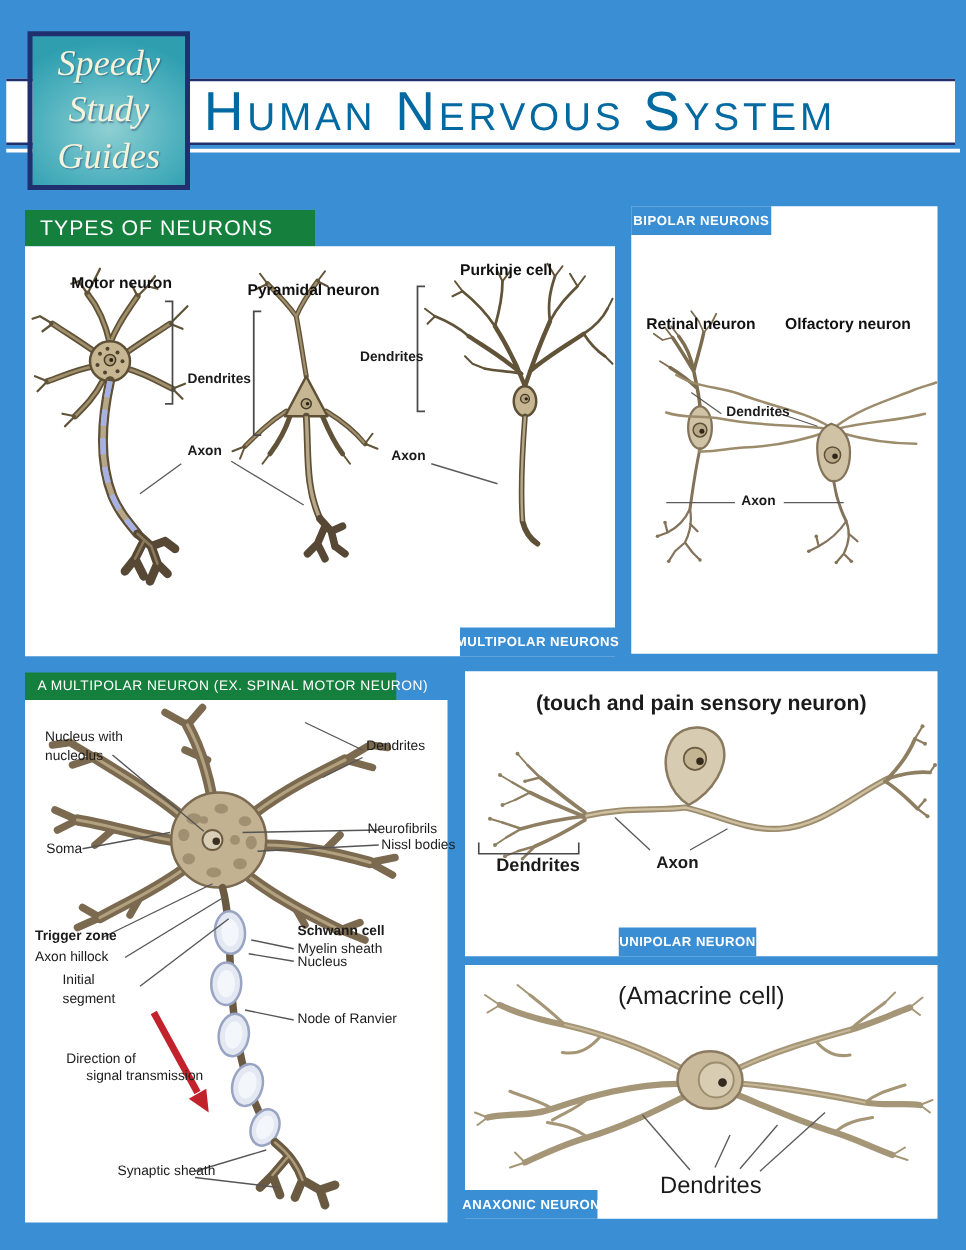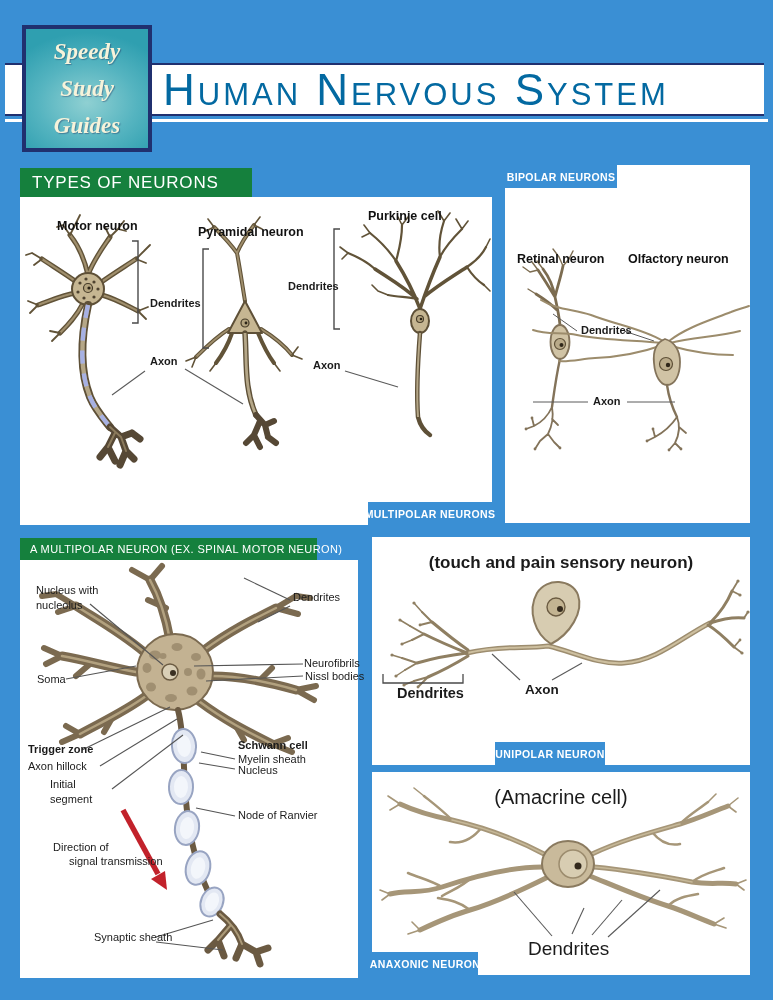--- a/index.html
+++ b/index.html
@@ -34,22 +34,22 @@
     letter-spacing:3px;padding-left:158px;white-space:nowrap;line-height:44px;
   }
   .logo{
     position:absolute;left:22px;top:25px;width:122px;height:119px;
     border:4px solid #20306f;
     background:radial-gradient(ellipse 90px 70px at 50% 62%, #8fd0d2 0%, #55b4c0 55%, #2f9fb0 100%);
     display:flex;flex-direction:column;align-items:center;justify-content:center;
     z-index:3;
   }
   .logo-line{
-    font-family:"Liberation Serif",serif;font-style:italic;font-weight:700;
-    font-size:23px;line-height:37px;color:#f7f3da;
+    font-family:"Liberation Serif",serif;font-style:italic;font-weight:400;
+    font-size:29px;line-height:37px;color:#f7f3da;
     text-shadow:1px 1px 1px rgba(30,40,90,.4);
   }
 </style>
 </head>
 <body>
 
 <div class="page">
 
   <div class="titlebar">
     <div class="maintitle">Human Nervous System</div>
@@ -239,21 +239,21 @@
         <path d="M215,209 L179,203"></path>
         <path d="M215,256 L176,248"></path>
         <path d="M136,377 L193,360"></path>
         <path d="M136,382 L203,390"></path>
       </g>
     </svg>
     <div class="lbl" style="left:16px;top:24px;">Nucleus with</div>
     <div class="lbl" style="left:16px;top:39px;">nucleolus</div>
     <div class="lbl" style="left:273px;top:31px;">Dendrites</div>
     <div class="lbl" style="left:17px;top:113px;">Soma</div>
-    <div class="lbl" style="left:284px;top:97px;">Neurofibrils</div>
+    <div class="lbl" style="left:274px;top:97px;">Neurofibrils</div>
     <div class="lbl" style="left:285px;top:110px;">Nissl bodies</div>
     <div class="lbl w700" style="left:8px;top:183px;">Trigger zone</div>
     <div class="lbl" style="left:8px;top:200px;">Axon hillock</div>
     <div class="lbl" style="left:30px;top:218px;">Initial</div>
     <div class="lbl" style="left:30px;top:233px;">segment</div>
     <div class="lbl w700" style="left:218px;top:179px;">Schwann cell</div>
     <div class="lbl" style="left:218px;top:193px;">Myelin sheath</div>
     <div class="lbl" style="left:218px;top:204px;">Nucleus</div>
     <div class="lbl" style="left:218px;top:249px;">Node of Ranvier</div>
     <div class="lbl" style="left:33px;top:281px;">Direction of</div>

